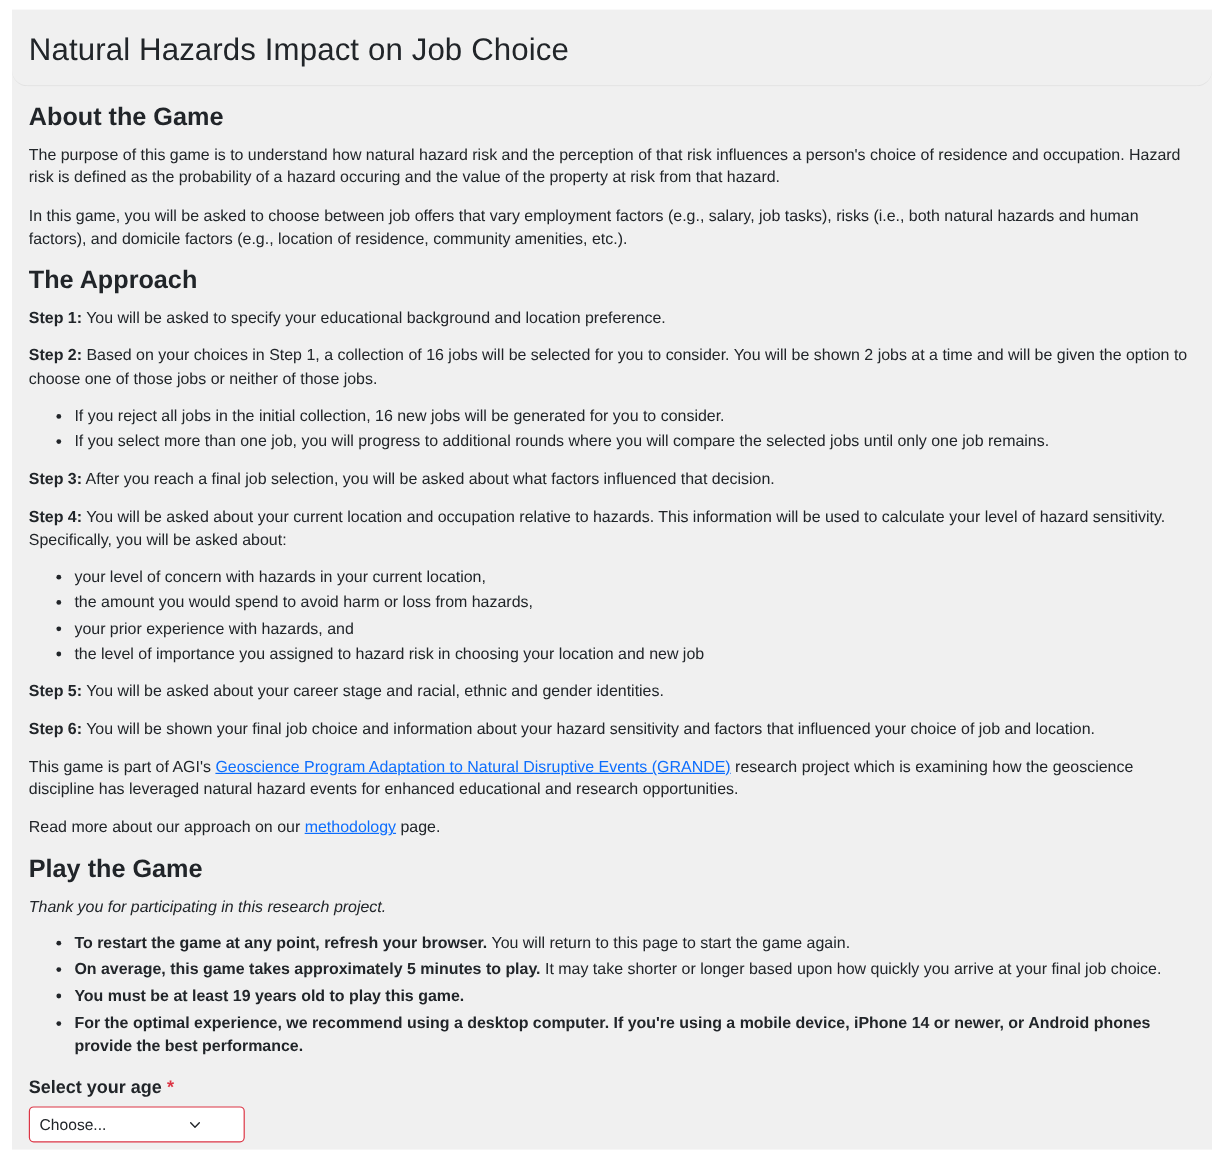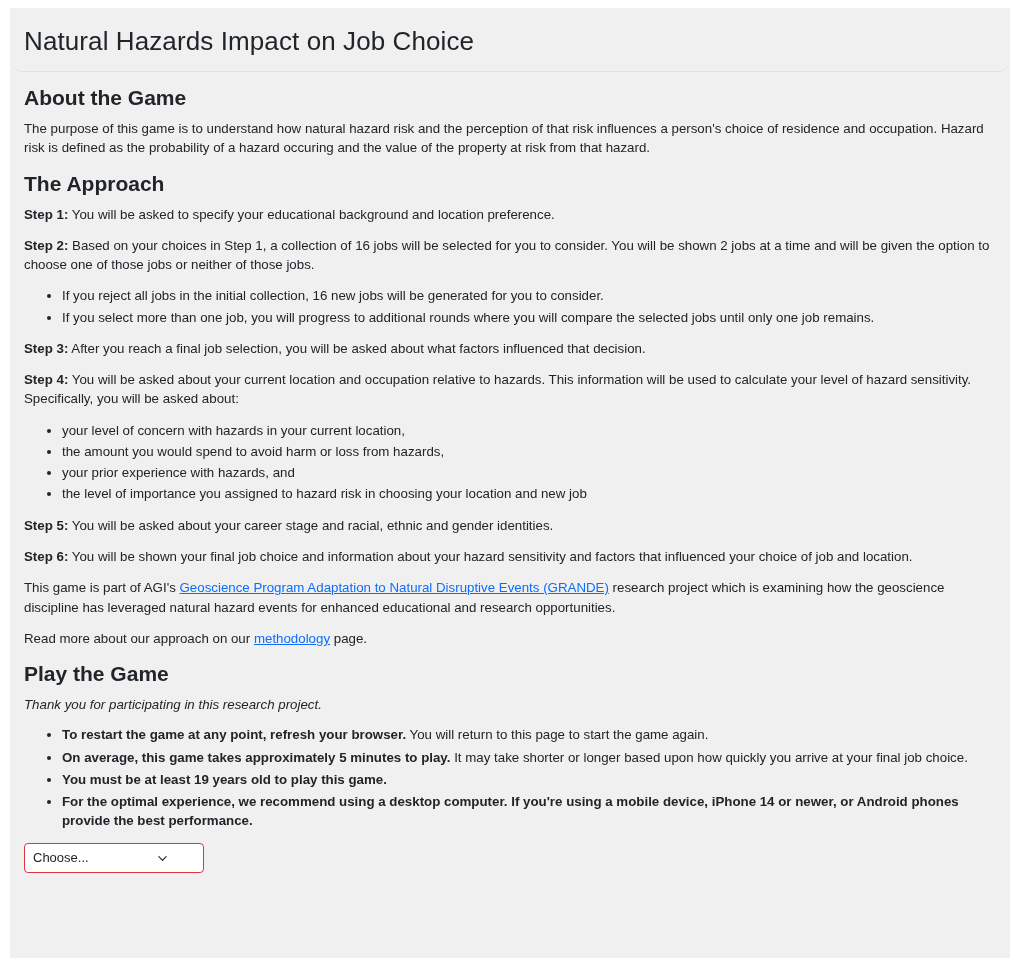--- a/index.html
+++ b/index.html
@@ -111,20 +111,21 @@
 <body>
 
 <div id="page">
 
   <h1 class="page-title">Natural Hazards Impact on Job Choice</h1>
 
   <div class="content">
 
     <h2 class="section">About the Game</h2>
     <p>The purpose of this game is to understand how natural hazard risk and the perception of that risk influences a person's choice of residence and occupation. Hazard risk is defined as the probability of a hazard occuring and the value of the property at risk from that hazard.</p>
+    <p>In this game, you will be asked to choose between job offers that vary employment factors (e.g., salary, job tasks), risks (i.e., both natural hazards and human factors), and domicile factors (e.g., location of residence, community amenities, etc.).</p>
 
     <h2 class="section">The Approach</h2>
 
     <p><span class="step-label">Step 1:</span><span> You will be asked to specify your educational background and location preference.</span></p>
 
     <p><span class="step-label">Step 2:</span><span> Based on your choices in Step 1, a collection of 16 jobs will be selected for you to consider. You will be shown 2 jobs at a time and will be given the option to choose one of those jobs or neither of those jobs.</span></p>
 
     <ul>
       <li>If you reject all jobs in the initial collection, 16 new jobs will be generated for you to consider.</li>
       <li>If you select more than one job, you will progress to additional rounds where you will compare the selected jobs until only one job remains.</li>
@@ -152,20 +153,21 @@
     <h2 class="section">Play the Game</h2>
     <p class="play-intro">Thank you for participating in this research project.</p>
 
     <ul class="play-list">
       <li><b>To restart the game at any point, refresh your browser.</b><span> You will return to this page to start the game again.</span></li>
       <li><b>On average, this game takes approximately 5 minutes to play.</b><span> It may take shorter or longer based upon how quickly you arrive at your final job choice.</span></li>
       <li><b>You must be at least 19 years old to play this game.</b><span></span></li>
       <li><b>For the optimal experience, we recommend using a desktop computer. If you're using a mobile device, iPhone 14 or newer, or Android phones provide the best performance.</b><span></span></li>
     </ul>
 
+    <div class="age-label"><span>Select your age</span> <span class="required-star">*</span></div>
 
     <div class="select-wrap">
       <select class="age-select">
         <option>Choose...</option>
         <option>Under 18</option>
         <option>18-24</option>
         <option>25-34</option>
         <option>35-44</option>
         <option>45-54</option>
         <option>55-64</option>

